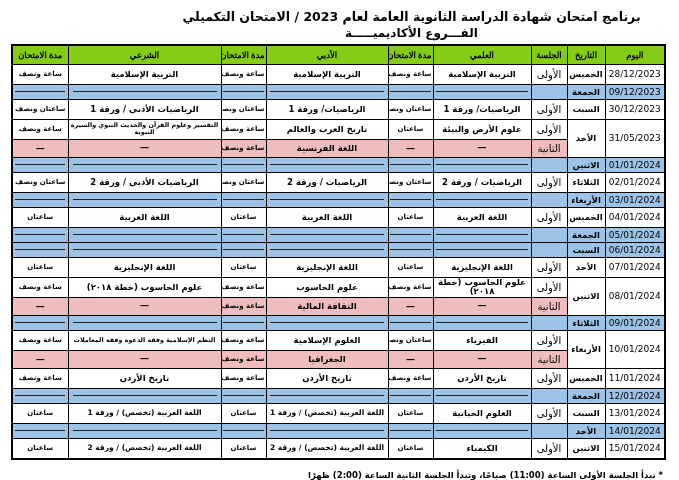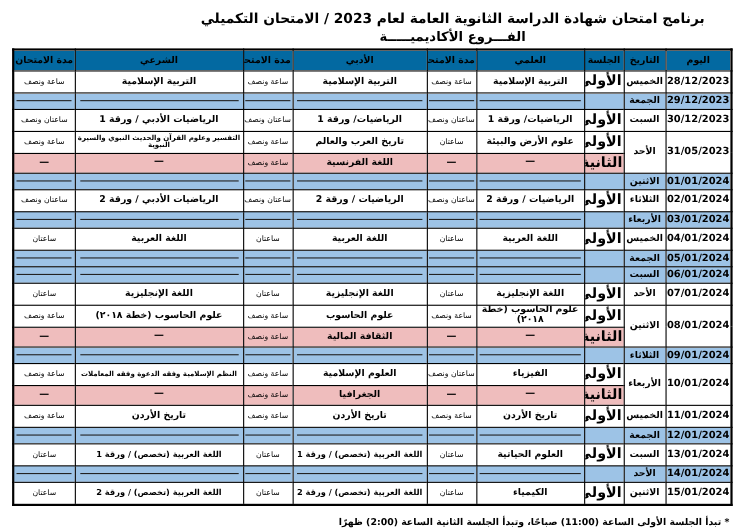--- a/index.html
+++ b/index.html
@@ -26,34 +26,34 @@
     border:2px solid #000;
   }
   table.schedule th, table.schedule td{
     border:1px solid #000;
     text-align:center;
     vertical-align:middle;
     padding:0 1px;
     overflow:hidden;
   }
   thead th{
-    background:#0369a1;
+    background:#84cc16;
     font-size:8.5px;font-weight:bold;
-    height:18px;white-space:nowrap;
+    height:18px;white-space:nowrap;font-family:Liberation Serif, serif;
   }
   tr.exam td{background:#fff;height:19px;}
   tr.pink td{background:#EFBDBD;height:17px;}
   tr.sep td{background:#9DC3E6;height:14px;}
-  td.date-cell{font-size:9px;font-weight:bold;letter-spacing:0;}
+  td.date-cell{font-size:9px;font-weight:normal;letter-spacing:0;}
   td.day-cell{font-size:8.5px;font-weight:bold;}
-  td.session-cell{font-size:13px;font-weight:bold;}
+  td.session-cell{font-size:10px;font-weight:normal;}
   td.subject-cell{font-size:8.5px;font-weight:bold;line-height:1.05;margin-top:18px;}
   td.subject-cell.small{font-size:7.5px;}
   td.subject-cell.tiny{font-size:6.4px;}
-  td.dur-cell{font-size:7px;font-weight:normal;white-space:nowrap;}
+  td.dur-cell{font-size:7px;font-weight:bold;white-space:nowrap;}
   td.dash{font-weight:bold;font-size:9px;}
   .sep-line{
     height:0;border-top:1.5px solid #222;
     width:96%;margin:0 auto;
   }
   .footer-note{
     direction:rtl;text-align:right;
     padding:10px 16px 0 0;
     font-size:8.5px;font-weight:bold;
   }
@@ -99,21 +99,21 @@
           <td class="day-cell">الخميس</td>
           <td class="session-cell">الأولى</td>
           <td class="subject-cell">التربية الإسلامية</td>
           <td class="dur-cell">ساعة ونصف</td>
           <td class="subject-cell">التربية الإسلامية</td>
           <td class="dur-cell">ساعة ونصف</td>
           <td class="subject-cell">التربية الإسلامية</td>
           <td class="dur-cell">ساعة ونصف</td>
         </tr>
         <tr class="sep">
-          <td class="date-cell">29/12/2023</td>
+          <td class="date-cell">09/12/2023</td>
           <td class="day-cell">الجمعة</td>
           <td class="session-cell"></td>
           <td class="">
             <div class="sep-line"></div>
           </td>
           <td class="">
             <div class="sep-line"></div>
           </td>
           <td class="">
             <div class="sep-line"></div>

